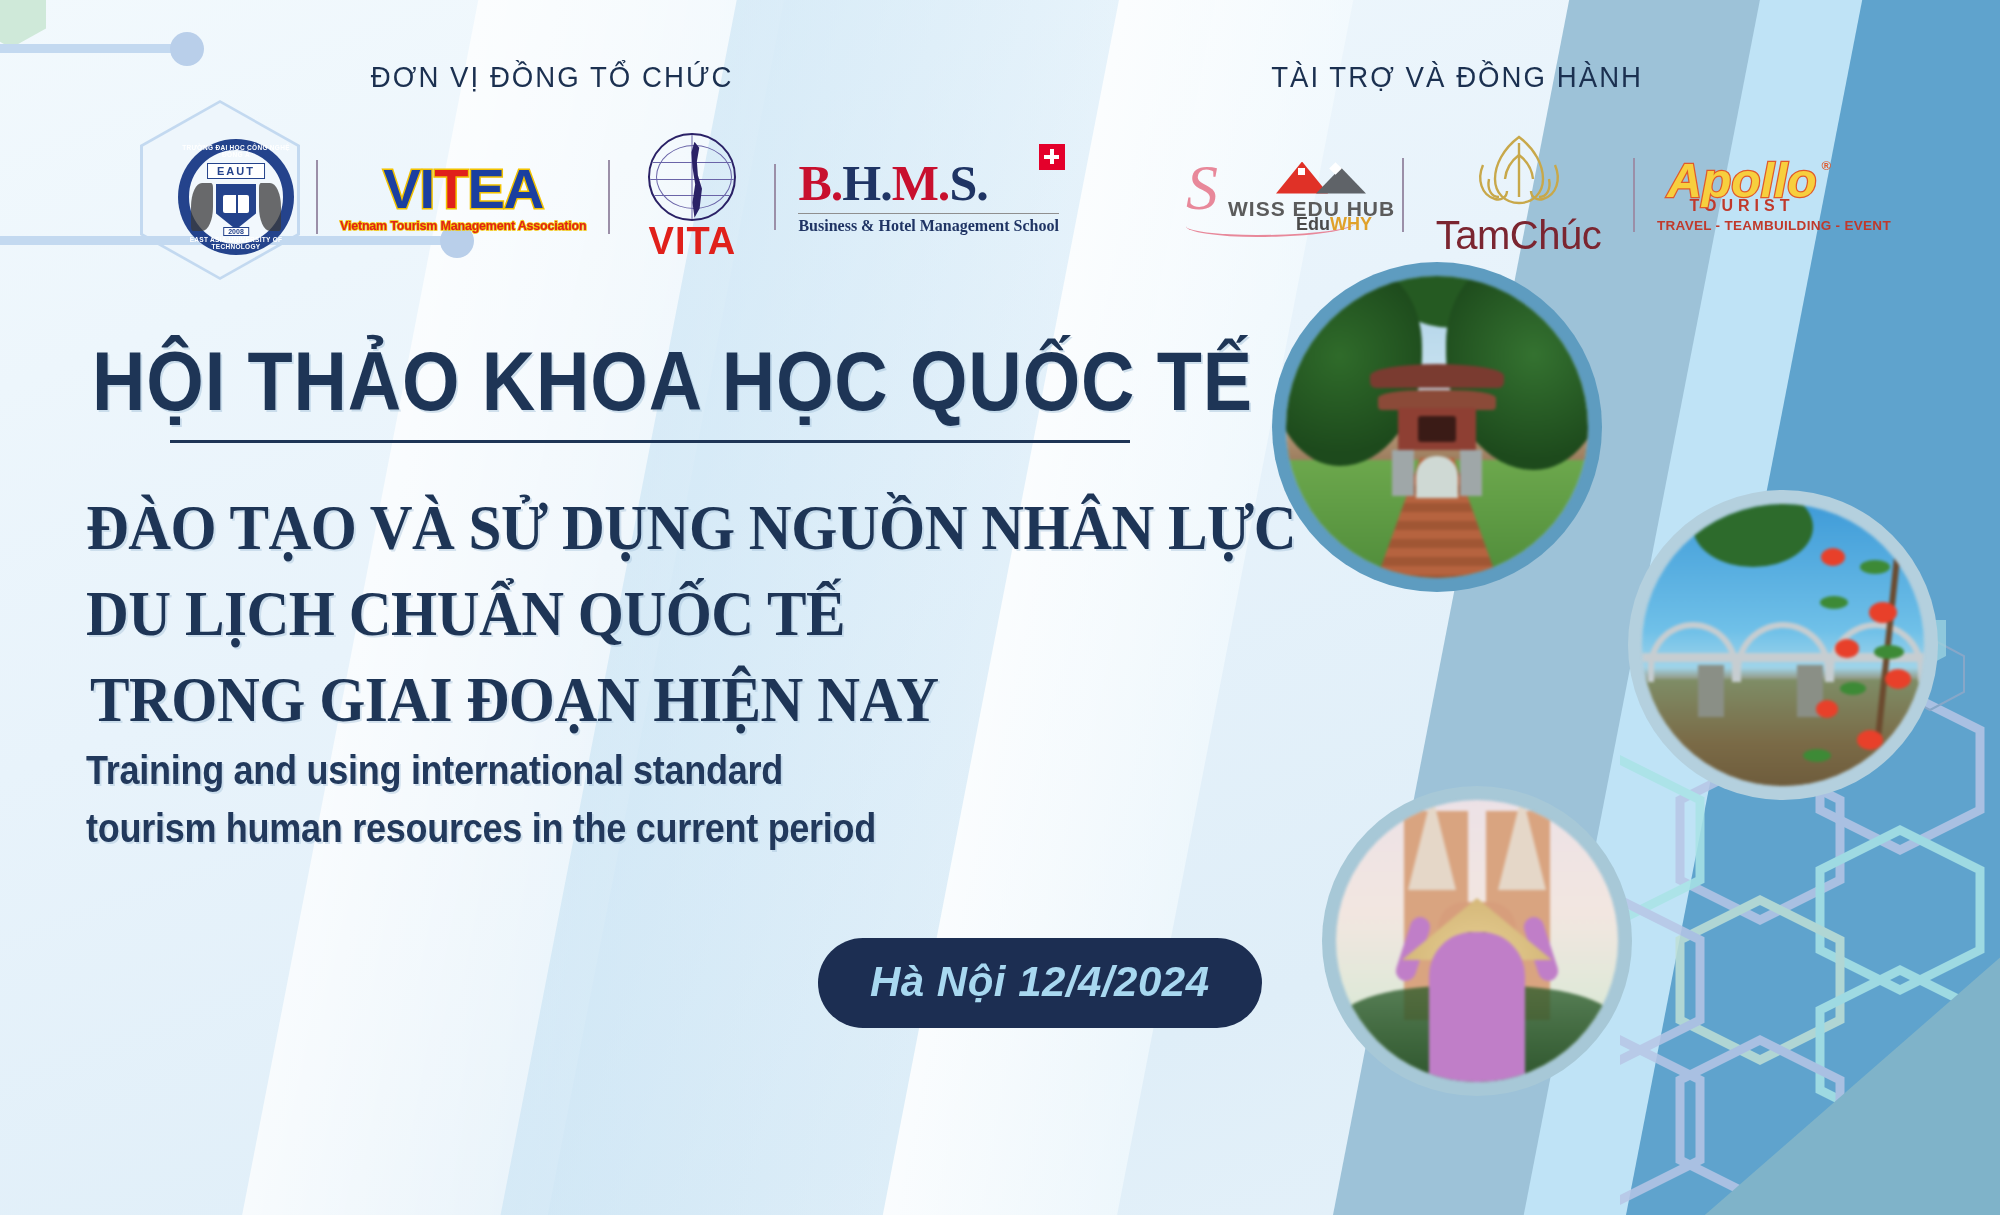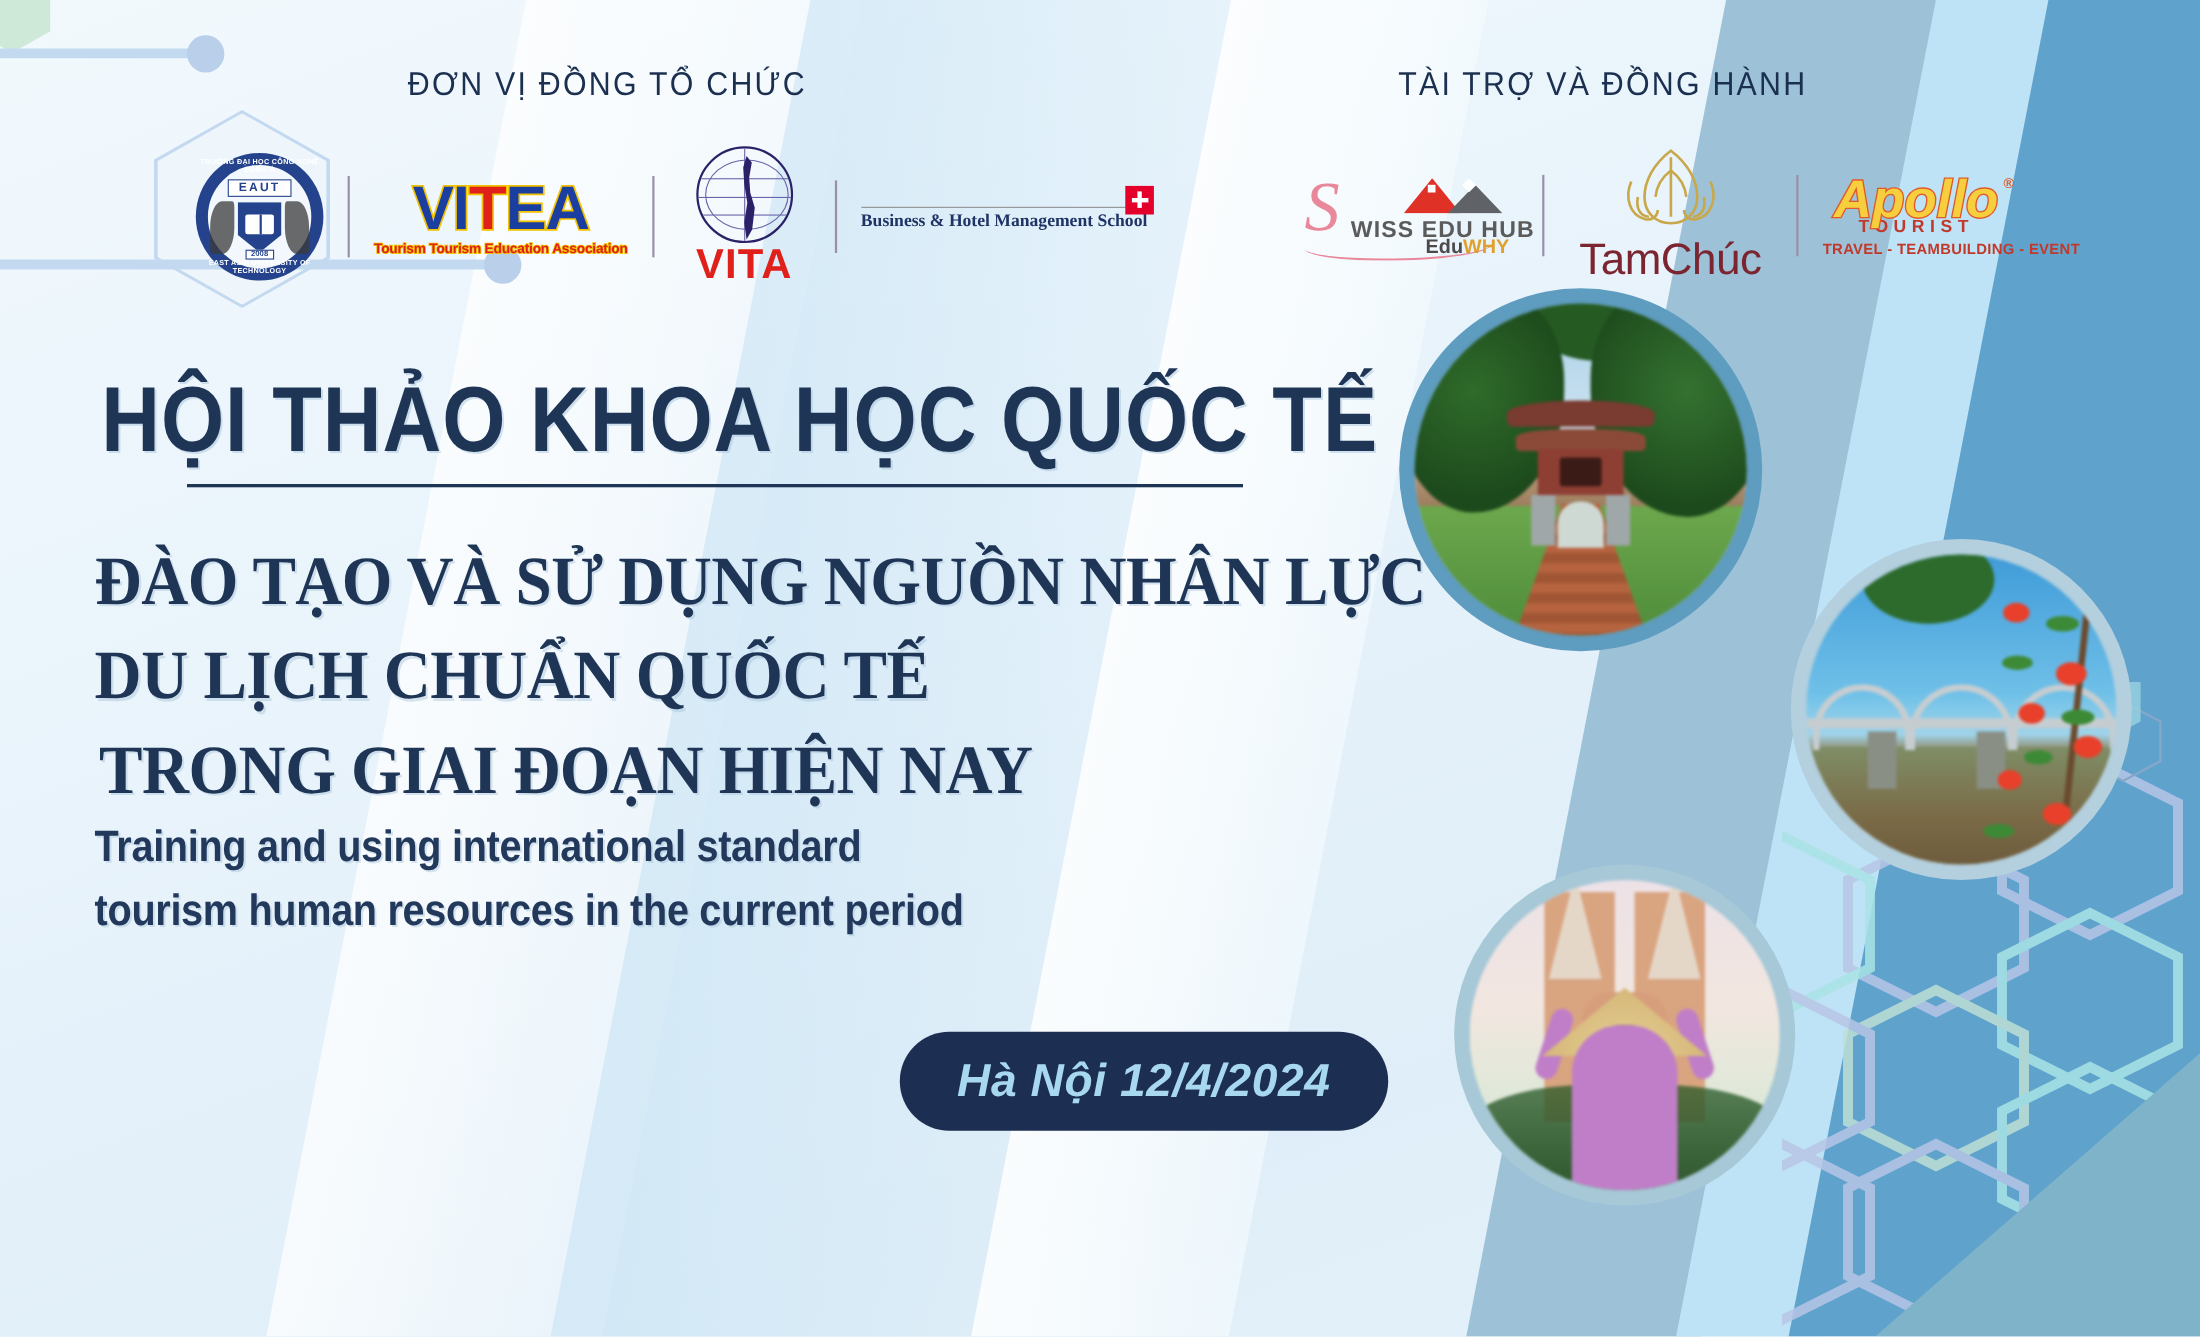--- a/index.html
+++ b/index.html
@@ -531,41 +531,42 @@
         <div class="book"></div>
       </div>
       <div class="year">2008</div>
       <div class="arc-bot">EAST ASIA UNIVERSITY OF TECHNOLOGY</div>
     </div>
 
     <div class="divider"></div>
 
     <div class="vitea">
       <div class="vitea-word"><span class="v-blue">VI</span><span class="v-red">T</span><span class="v-blue">EA</span></div>
-      <div class="vitea-sub">Tourism Tourism Education Association</div>
+      <div class="vitea-sub">Vietnam Tourism Management Association</div>
     </div>
 
     <div class="divider"></div>
 
     <div class="vita">
       <div class="vita-globe">
         <div class="mer"></div>
         <div class="par" style="top:32%"></div>
         <div class="par" style="top:52%"></div>
         <div class="par" style="top:72%"></div>
         <div class="ell"></div>
         <div class="vn"></div>
       </div>
       <div class="vita-word">VITA</div>
     </div>
 
     <div class="divider short"></div>
 
     <div class="bhms">
       <div class="swiss"></div>
+      <div class="bhms-word"><span class="b-red">B.</span><span class="b-nav">H.</span><span class="b-red">M.</span><span class="b-nav">S.</span></div>
       <div class="bhms-rule"></div>
       <div class="bhms-sub">Business &amp; Hotel Management School</div>
     </div>
   </div>
 
   <div class="logo-row" id="spon-row">
 
     <div class="seh">
       <div class="swirl">S</div>
       <div class="mtn">

